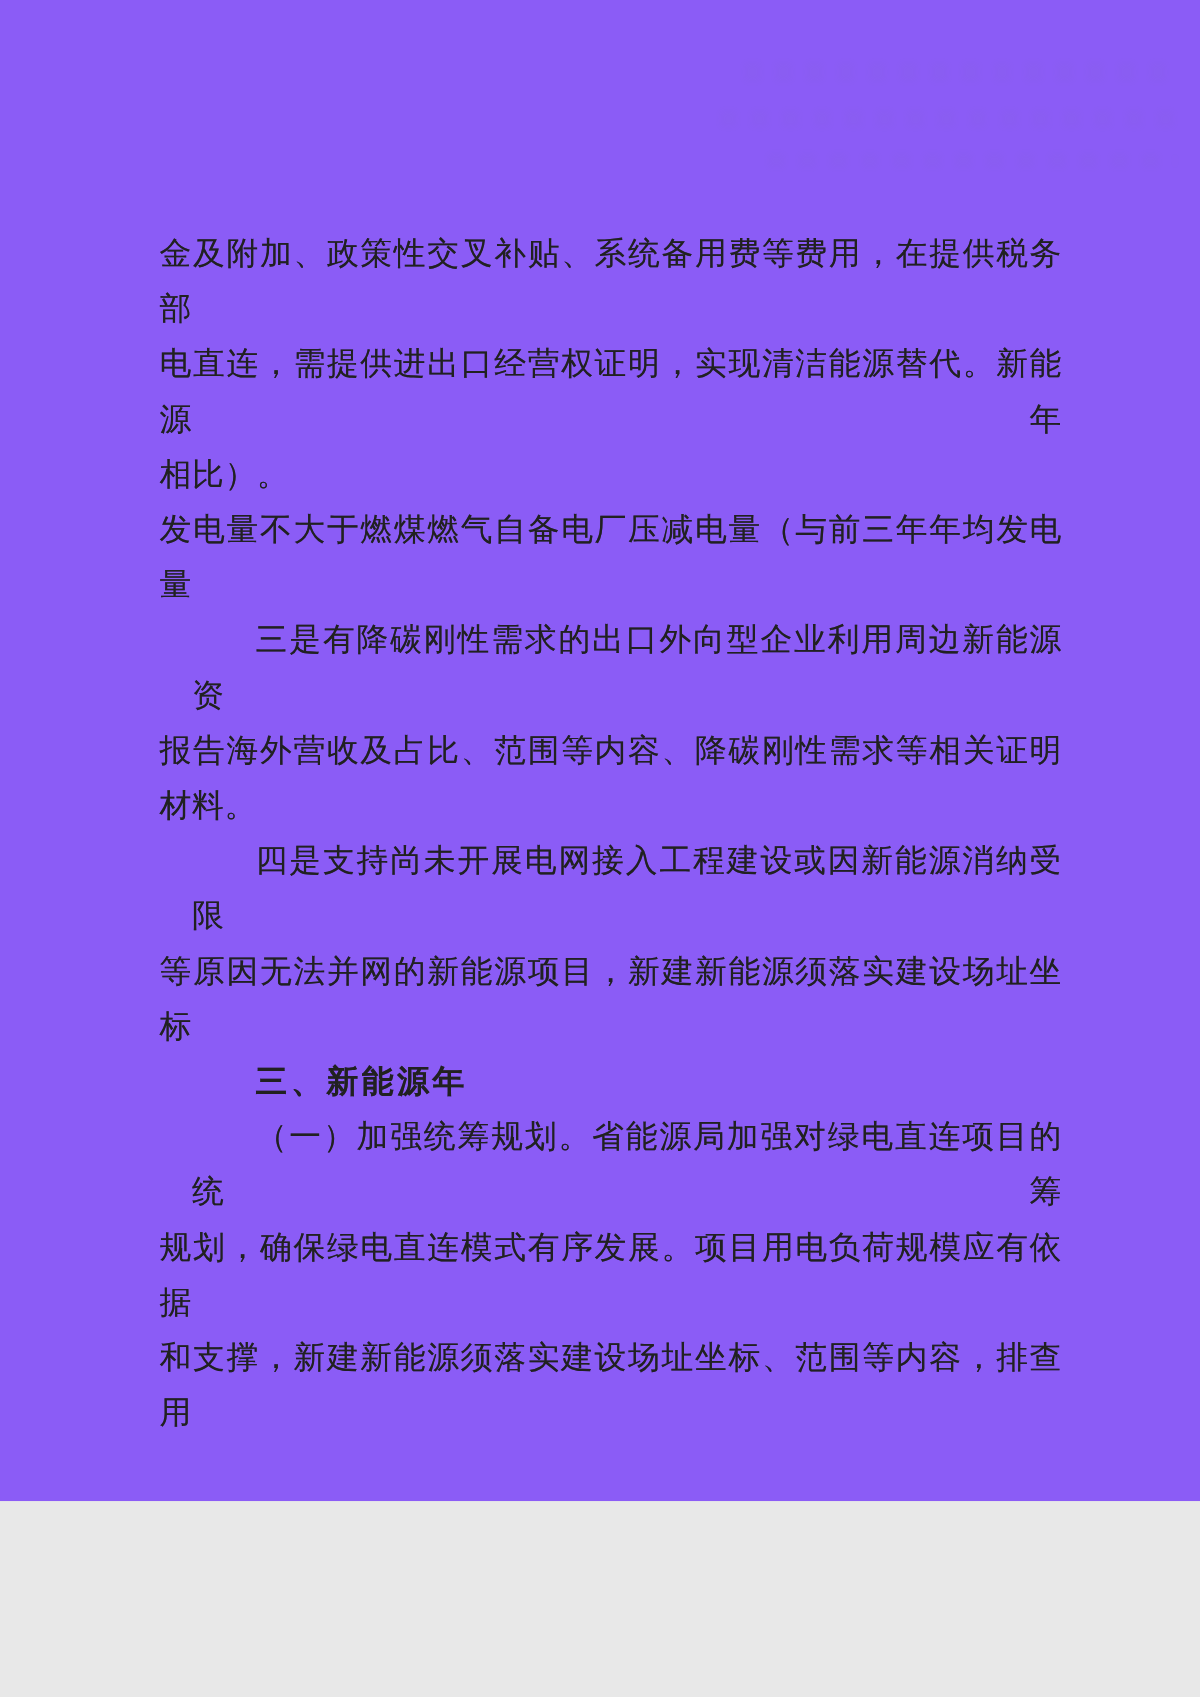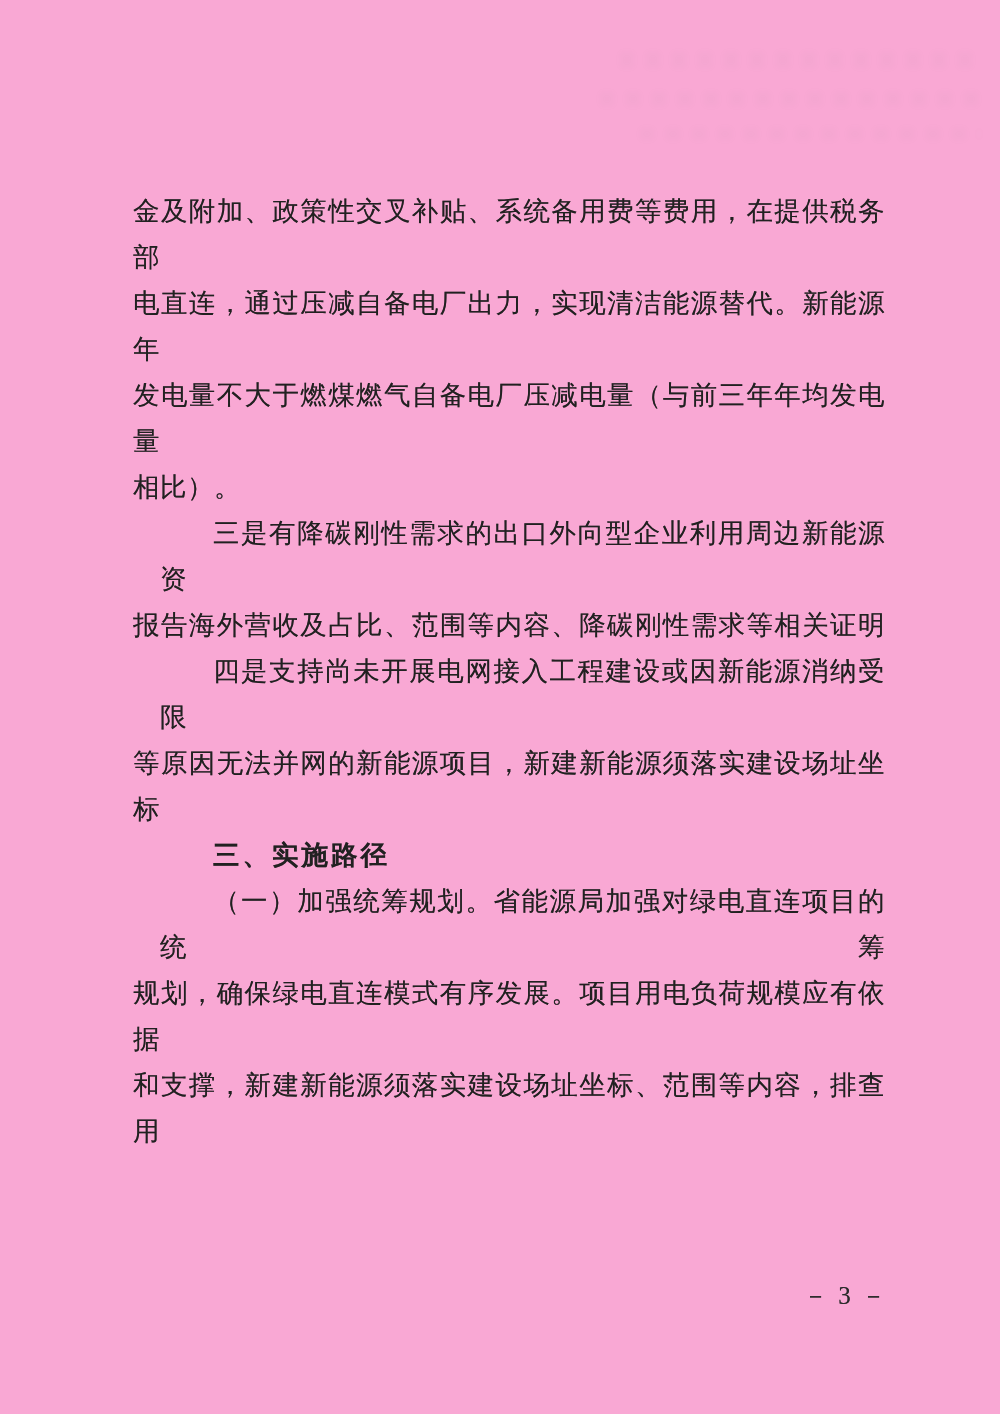--- a/index.html
+++ b/index.html
@@ -3,23 +3,23 @@
 <meta charset="utf-8">
 <style>
   html, body {
     margin: 0;
     padding: 0;
     background: #e8e8e8;
   }
   .page {
     position: relative;
     width: 1000px;
-    height: 1414px;
+    height: 1251px;
     margin: 0 auto;
-    background: #f9a8d4;
+    background: #8b5cf6;
     overflow: hidden;
     font-family: "Liberation Serif", "DejaVu Serif", serif;
     color: #212121;
   }
   
   .ghost {
     position: absolute;
     background: repeating-linear-gradient(90deg,
       rgba(120,120,125,0.55) 0 14px, rgba(120,120,125,0) 14px 26px);
     filter: blur(3px);
@@ -69,34 +69,35 @@
 <body>
 
 <div class="page">
   <div class="ghost ghost-1"></div>
   <div class="ghost ghost-2"></div>
   <div class="ghost ghost-3"></div>
 
   <div class="content">
       <div class="para">
         <div class="line full">金及附加、政策性交叉补贴、系统备用费等费用，在提供税务部</div>
-        <div class="line full">电直连，通过压减自备电厂出力，实现清洁能源替代。新能源年</div>
+        <div class="line full">电直连，需提供进出口经营权证明，实现清洁能源替代。新能源年</div>
+        <div class="line">相比）。</div>
         <div class="line full">发电量不大于燃煤燃气自备电厂压减电量（与前三年年均发电量</div>
-        <div class="line">相比）。</div>
       </div>
       <div class="para">
         <div class="line full indent">三是有降碳刚性需求的出口外向型企业利用周边新能源资</div>
         <div class="line full">报告海外营收及占比、范围等内容、降碳刚性需求等相关证明</div>
+        <div class="line">材料。</div>
       </div>
       <div class="para">
         <div class="line full indent">四是支持尚未开展电网接入工程建设或因新能源消纳受限</div>
         <div class="line full">等原因无法并网的新能源项目，新建新能源须落实建设场址坐标</div>
       </div>
       <div class="para heading">
-        <div class="line indent">三、实施路径</div>
+        <div class="line indent">三、新能源年</div>
       </div>
       <div class="para">
         <div class="line full indent">（一）加强统筹规划。省能源局加强对绿电直连项目的统筹</div>
         <div class="line full">规划，确保绿电直连模式有序发展。项目用电负荷规模应有依据</div>
         <div class="line full">和支撑，新建新能源须落实建设场址坐标、范围等内容，排查用</div>
       </div>
     </div>
 
   <div class="page-number">－ 3 －</div>
 </div>

